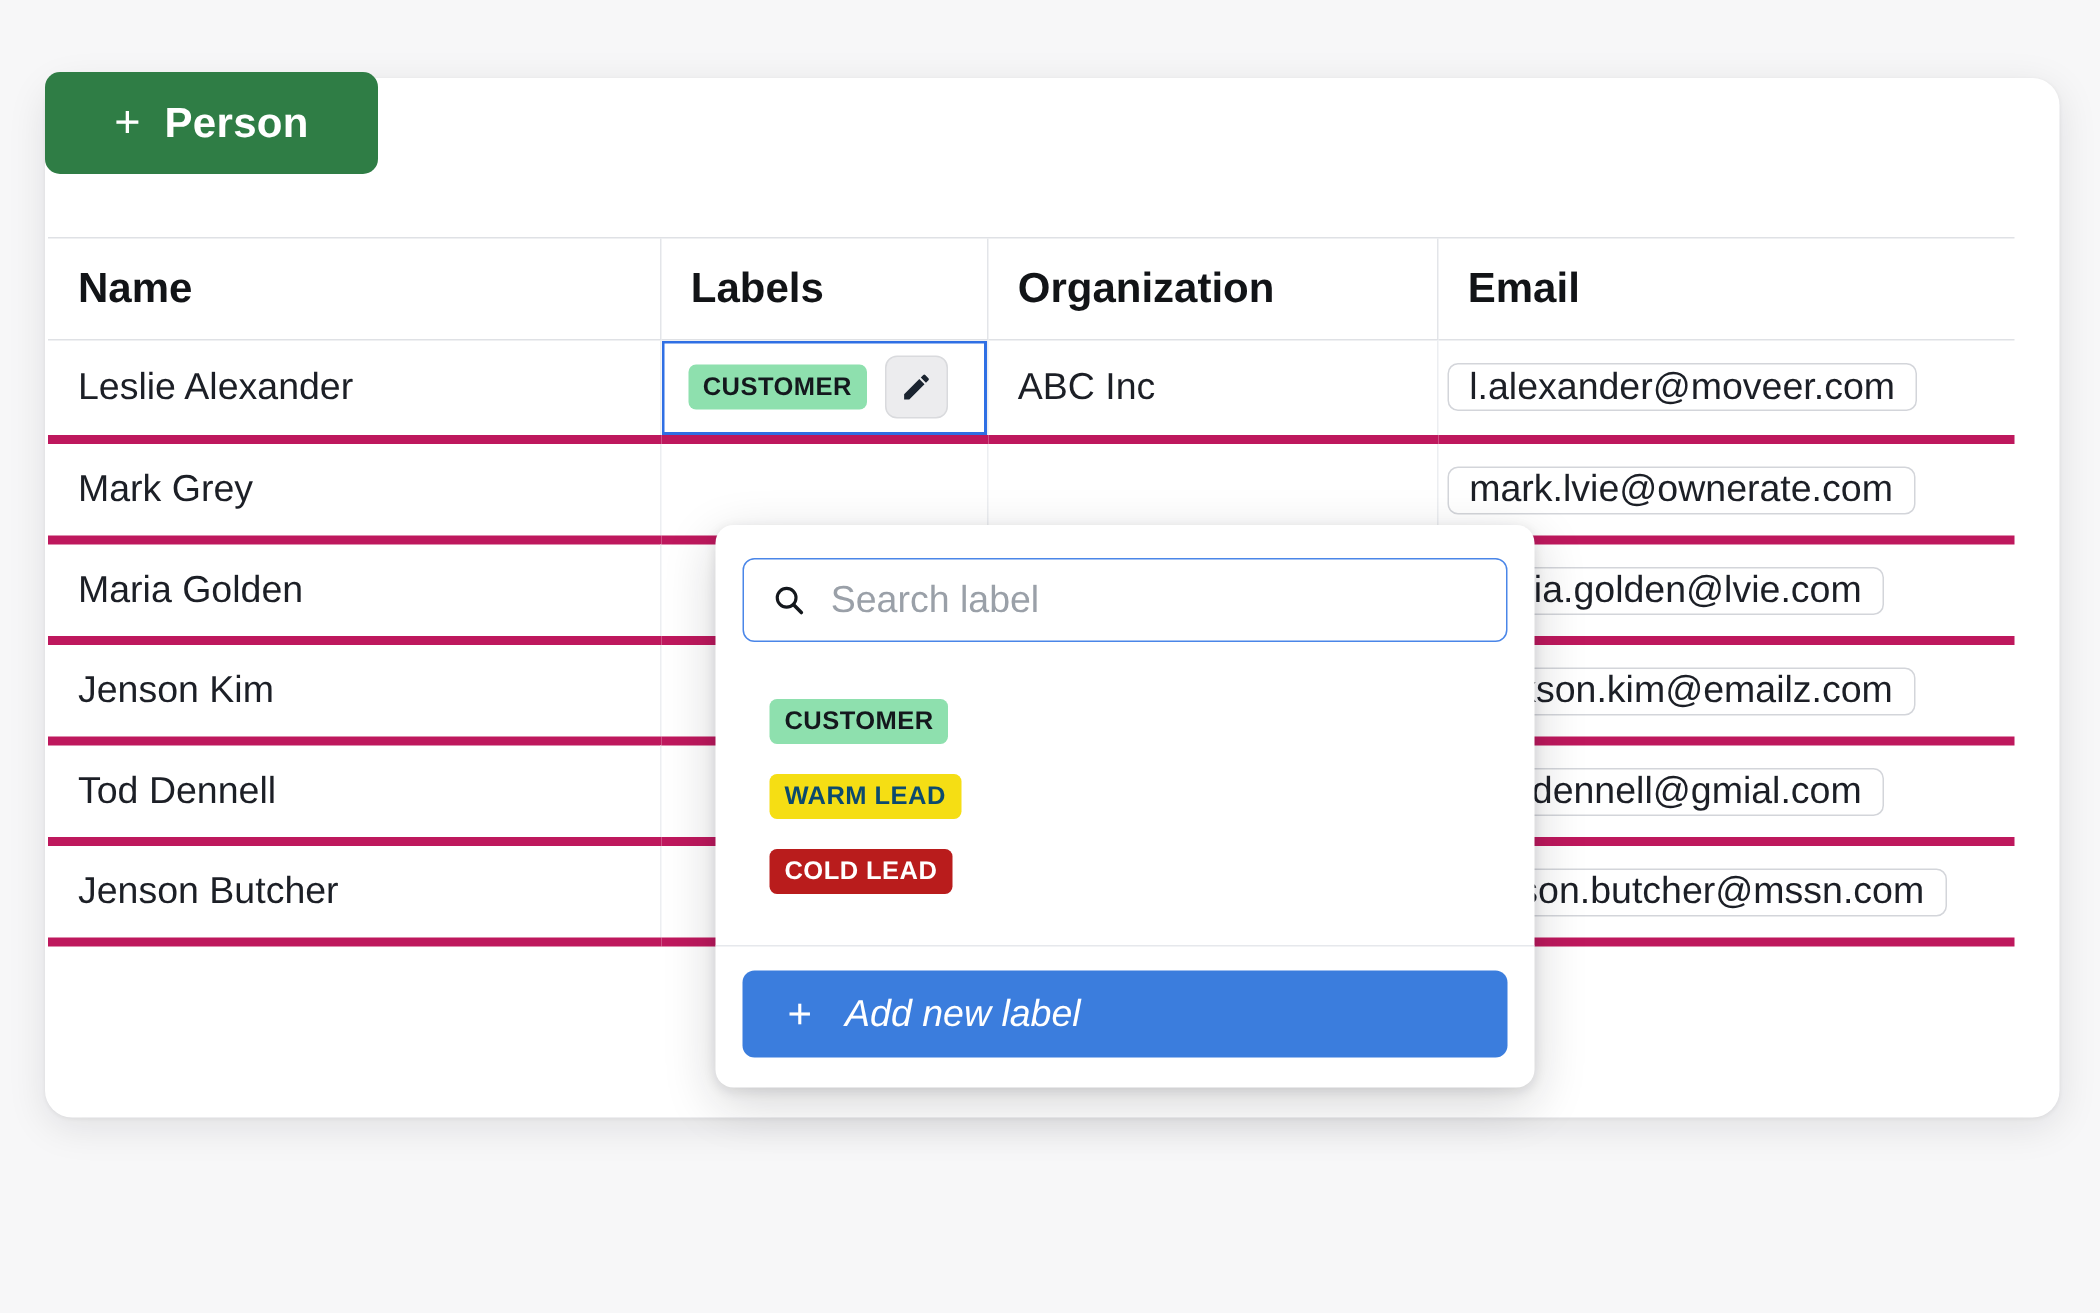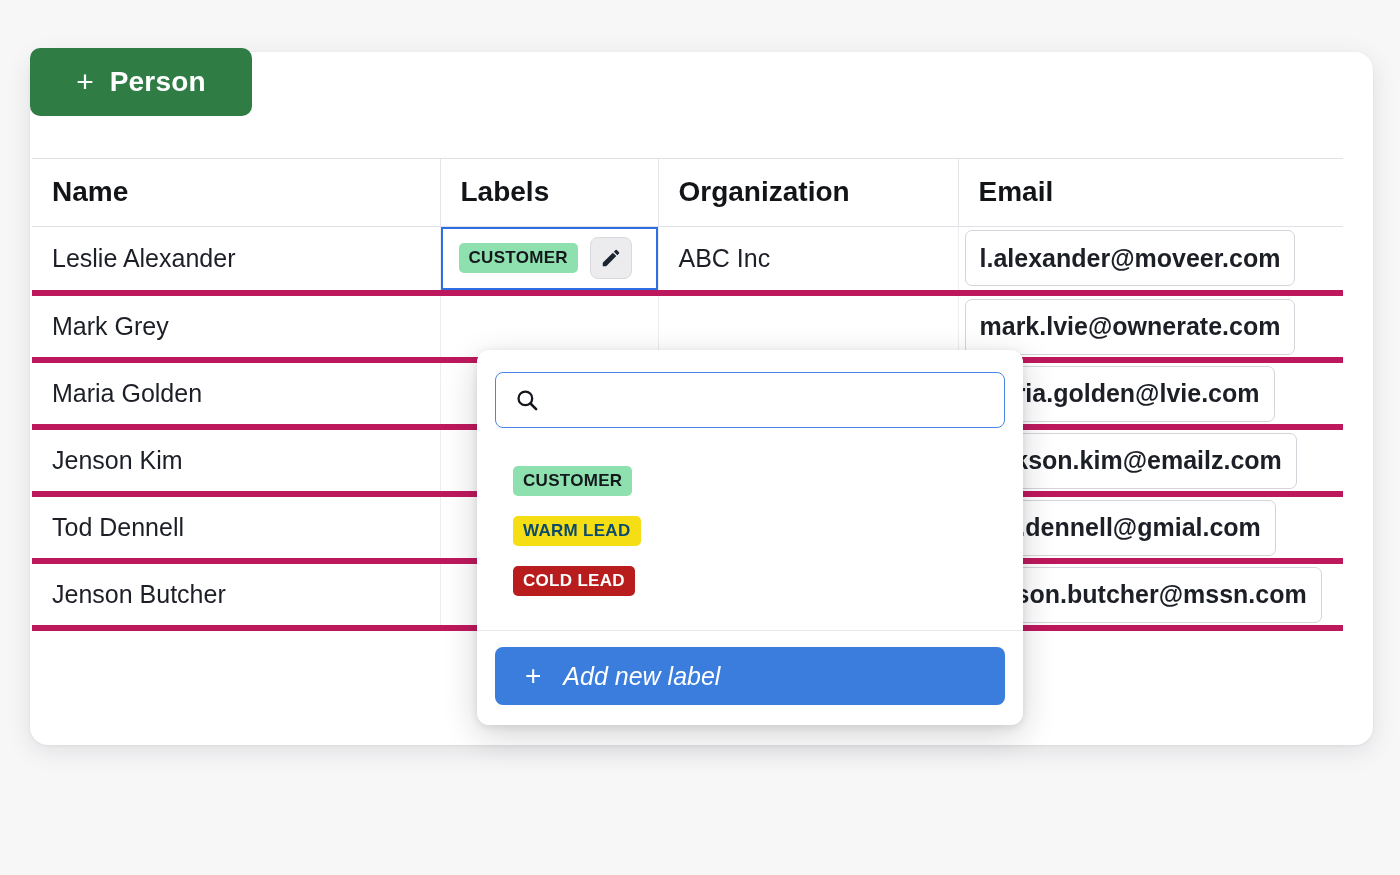--- a/index.html
+++ b/index.html
@@ -110,31 +110,30 @@
     border-radius: 8px;
     display: flex; align-items: center; justify-content: center;
     cursor: pointer;
     flex: none;
   }
 
   
   .email-pill {
     display: inline-flex;
     align-items: center;
-    height: 56px;
+    height: 32px;
     padding: 0 14px;
     border: 1px solid #d3d5da;
     border-radius: 7px;
     background: #ffffff;
     font-size: 25px;
     color: #1c1f26;
     white-space: nowrap;
     position: relative;
     left: -14px;
-    font-weight: bold;
   }
   td.c-email { overflow: visible; }
 
   
   .popover {
     position: absolute;
     left: 477px; top: 350px;
     width: 546px;
     background: #ffffff;
     border-radius: 12px;
@@ -286,20 +285,21 @@
     </table>
   </div>
 
   <div class="popover">
     <div class="popover-search-zone">
       <div class="search-box">
         <svg width="26" height="26" viewBox="0 0 24 24">
           <circle cx="10.5" cy="10.5" r="6.3" fill="none" stroke="#14181d" stroke-width="2.1"></circle>
           <line x1="15.2" y1="15.2" x2="20.4" y2="20.4" stroke="#14181d" stroke-width="2.4" stroke-linecap="round"></line>
         </svg>
+        <input type="text" placeholder="Search label" style="">
       </div>
     </div>
 
     <div class="label-list" id="label-list">
       <div class="label-row">
         <span class="chip" style="background: rgb(142, 224, 174); color: rgb(20, 24, 29);">CUSTOMER</span>
       </div>
       <div class="label-row">
         <span class="chip" style="background: rgb(245, 222, 20); color: #0c4a6e;">WARM LEAD</span>
       </div>

